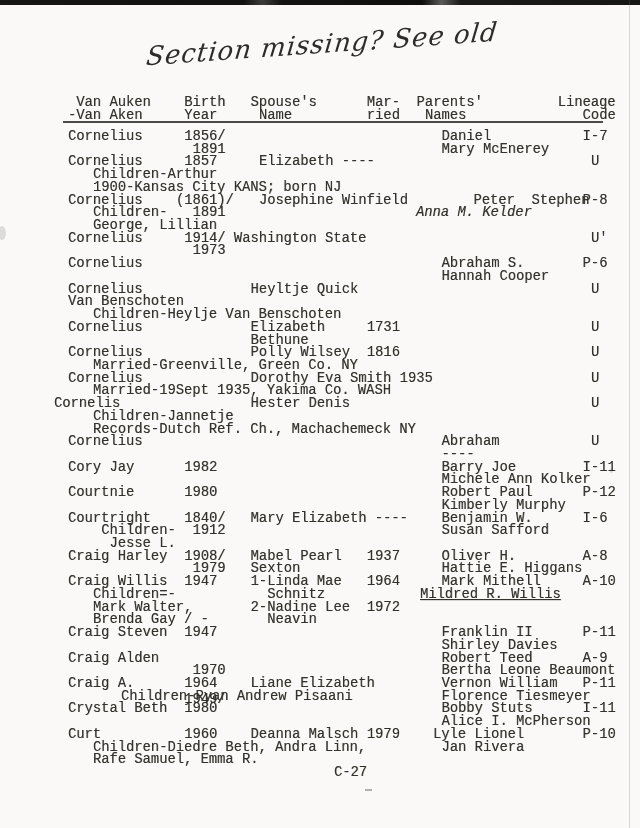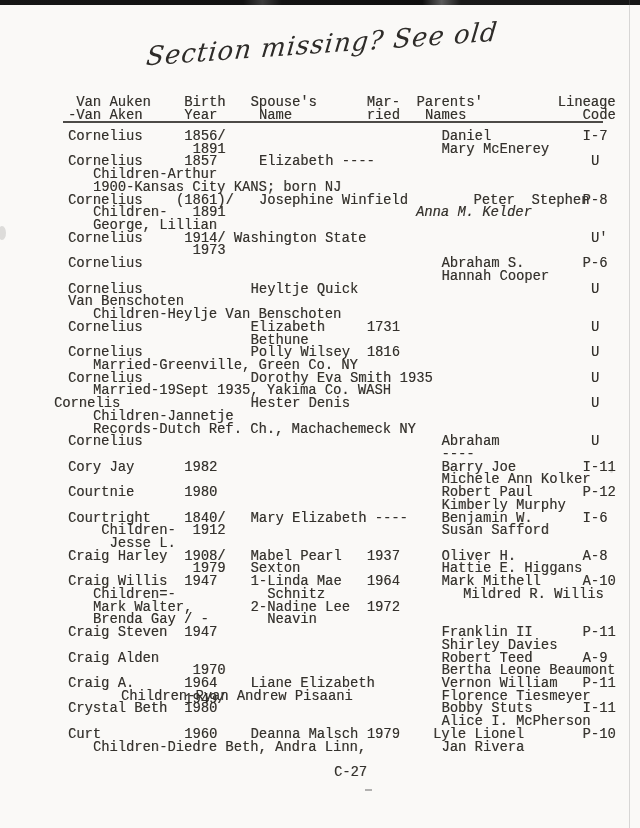--- a/index.html
+++ b/index.html
@@ -258,21 +258,21 @@
         <span class="tcell" style="left: 68px;">Craig Willis</span>
         <span class="tcell" style="left: 184.2px;">1947</span>
         <span class="tcell" style="left: 250.6px;">1-Linda Mae</span>
         <span class="tcell" style="left: 366.8px;">1964</span>
         <span class="tcell" style="left: 441.5px;">Mark Mithell</span>
         <span class="tcell" style="left: 582.6px;">A-10</span>
       </div>
       <div class="trow" style="top: 587.92px;">
         <span class="tcell" style="left: 92.9px;">Children=-</span>
         <span class="tcell" style="left: 267.2px;">Schnitz</span>
-        <span class="tcell" style="left: 463px;">Mildred R. Willis</span>
+        <span class="tcell" style="left: 420px; text-decoration: underline;">Mildred R. Willis</span>
       </div>
       <div class="trow" style="top: 600.64px;">
         <span class="tcell" style="left: 92.9px;">Mark Walter,</span>
         <span class="tcell" style="left: 250.6px;">2-Nadine Lee</span>
         <span class="tcell" style="left: 366.8px;">1972</span>
       </div>
       <div class="trow" style="top: 613.36px;">
         <span class="tcell" style="left: 92.9px;">Brenda Gay / -</span>
         <span class="tcell" style="left: 267.2px;">Neavin</span>
       </div>
@@ -320,16 +320,19 @@
         <span class="tcell" style="left: 184.2px;">1960</span>
         <span class="tcell" style="left: 250.6px;">Deanna Malsch</span>
         <span class="tcell" style="left: 366.8px;">1979</span>
         <span class="tcell" style="left: 433px; text-align: right;">Lyle Lionel</span>
         <span class="tcell" style="left: 582.6px;">P-10</span>
       </div>
       <div class="trow" style="top: 740.56px;">
         <span class="tcell" style="left: 92.9px;">Children-Diedre Beth, Andra Linn,</span>
         <span class="tcell" style="left: 441.5px;">Jan Rivera</span>
       </div>
+      <div class="trow" style="top: 753.28px;">
+        <span class="tcell" style="left: 92.9px;">Rafe Samuel, Emma R.</span>
+      </div>
     </div>
 
   <div class="page-num">C-27</div>
 </div>
 
 </body></html>

